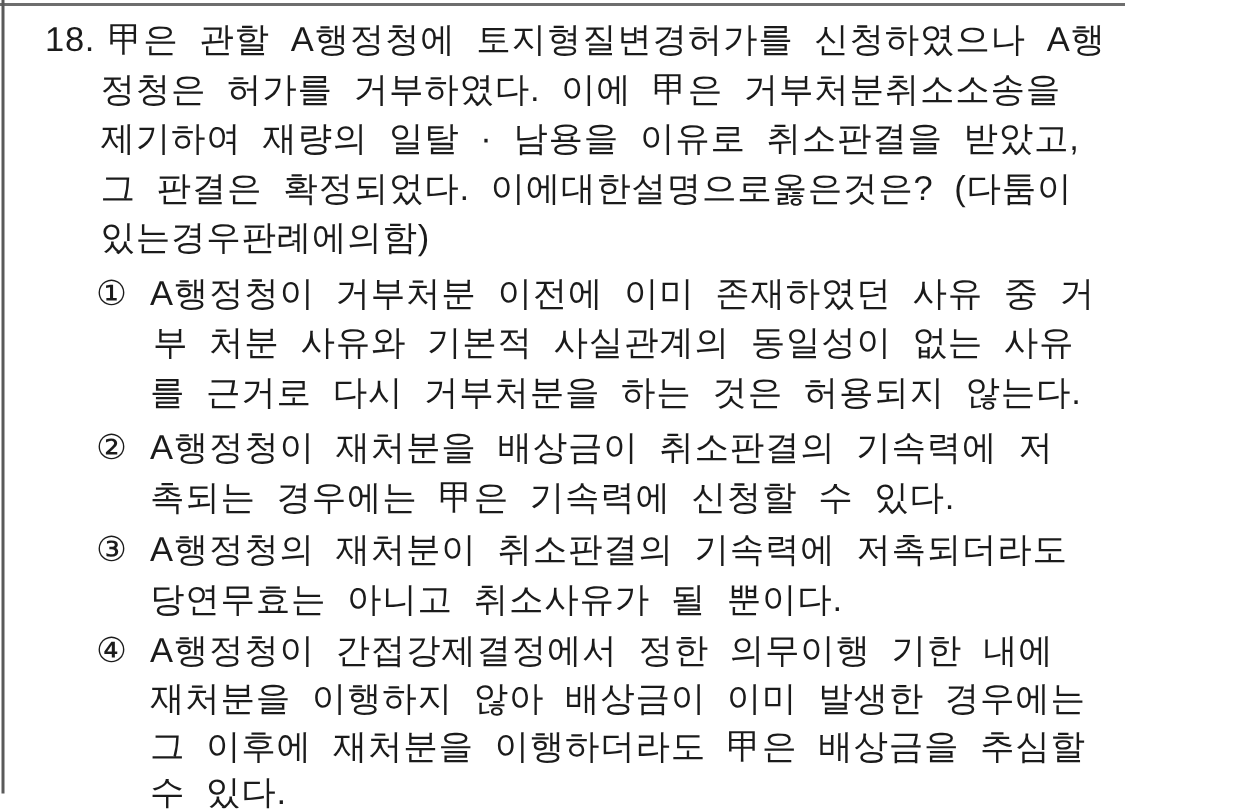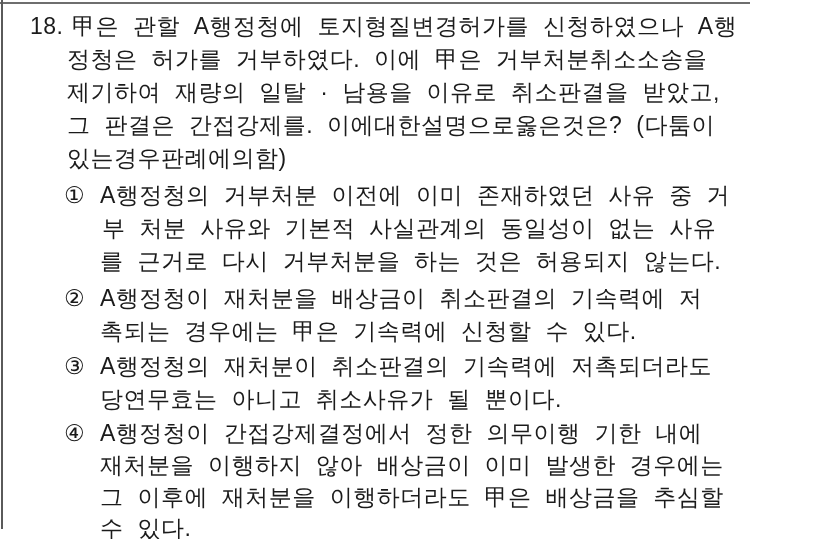--- a/index.html
+++ b/index.html
@@ -45,25 +45,25 @@
 <body>
 
 <div class="page">
   <div class="border-top"></div>
   <div class="border-left"></div>
 
   <div class="line" style="left:30px; top:12px;">18.</div>
   <div class="line" style="left:72px; top:12px;">甲은 관할 A행정청에 토지형질변경허가를 신청하였으나 A행</div>
   <div class="line" style="left:67px; top:45px;">정청은 허가를 거부하였다. 이에 甲은 거부처분취소소송을</div>
   <div class="line" style="left:67px; top:78px;">제기하여 재량의 일탈 · 남용을 이유로 취소판결을 받았고,</div>
-  <div class="line" style="left:67px; top:111px;">그 판결은 간접강제를. 이에대한설명으로옳은것은? (다툼이</div>
+  <div class="line" style="left:67px; top:111px;">그 판결은 확정되었다. 이에대한설명으로옳은것은? (다툼이</div>
   <div class="line" style="left:67px; top:144px;">있는경우판례에의함)</div>
 
   <div class="line marker" style="left:64px; top:181px;">①</div>
-  <div class="line" style="left:100px; top:181px;">A행정청의 거부처분 이전에 이미 존재하였던 사유 중 거</div>
+  <div class="line" style="left:100px; top:181px;">A행정청이 거부처분 이전에 이미 존재하였던 사유 중 거</div>
   <div class="line" style="left:102px; top:214px;">부 처분 사유와 기본적 사실관계의 동일성이 없는 사유</div>
   <div class="line" style="left:100px; top:247px;">를 근거로 다시 거부처분을 하는 것은 허용되지 않는다.</div>
 
   <div class="line marker" style="left:64px; top:284px;">②</div>
   <div class="line" style="left:100px; top:284px;">A행정청이 재처분을 배상금이 취소판결의 기속력에 저</div>
   <div class="line" style="left:100px; top:317px;">촉되는 경우에는 甲은 기속력에 신청할 수 있다.</div>
 
   <div class="line marker" style="left:64px; top:352px;">③</div>
   <div class="line" style="left:100px; top:385px;">당연무효는 아니고 취소사유가 될 뿐이다.</div>
   <div class="line" style="left:100px; top:352px;">A행정청의 재처분이 취소판결의 기속력에 저촉되더라도</div>

